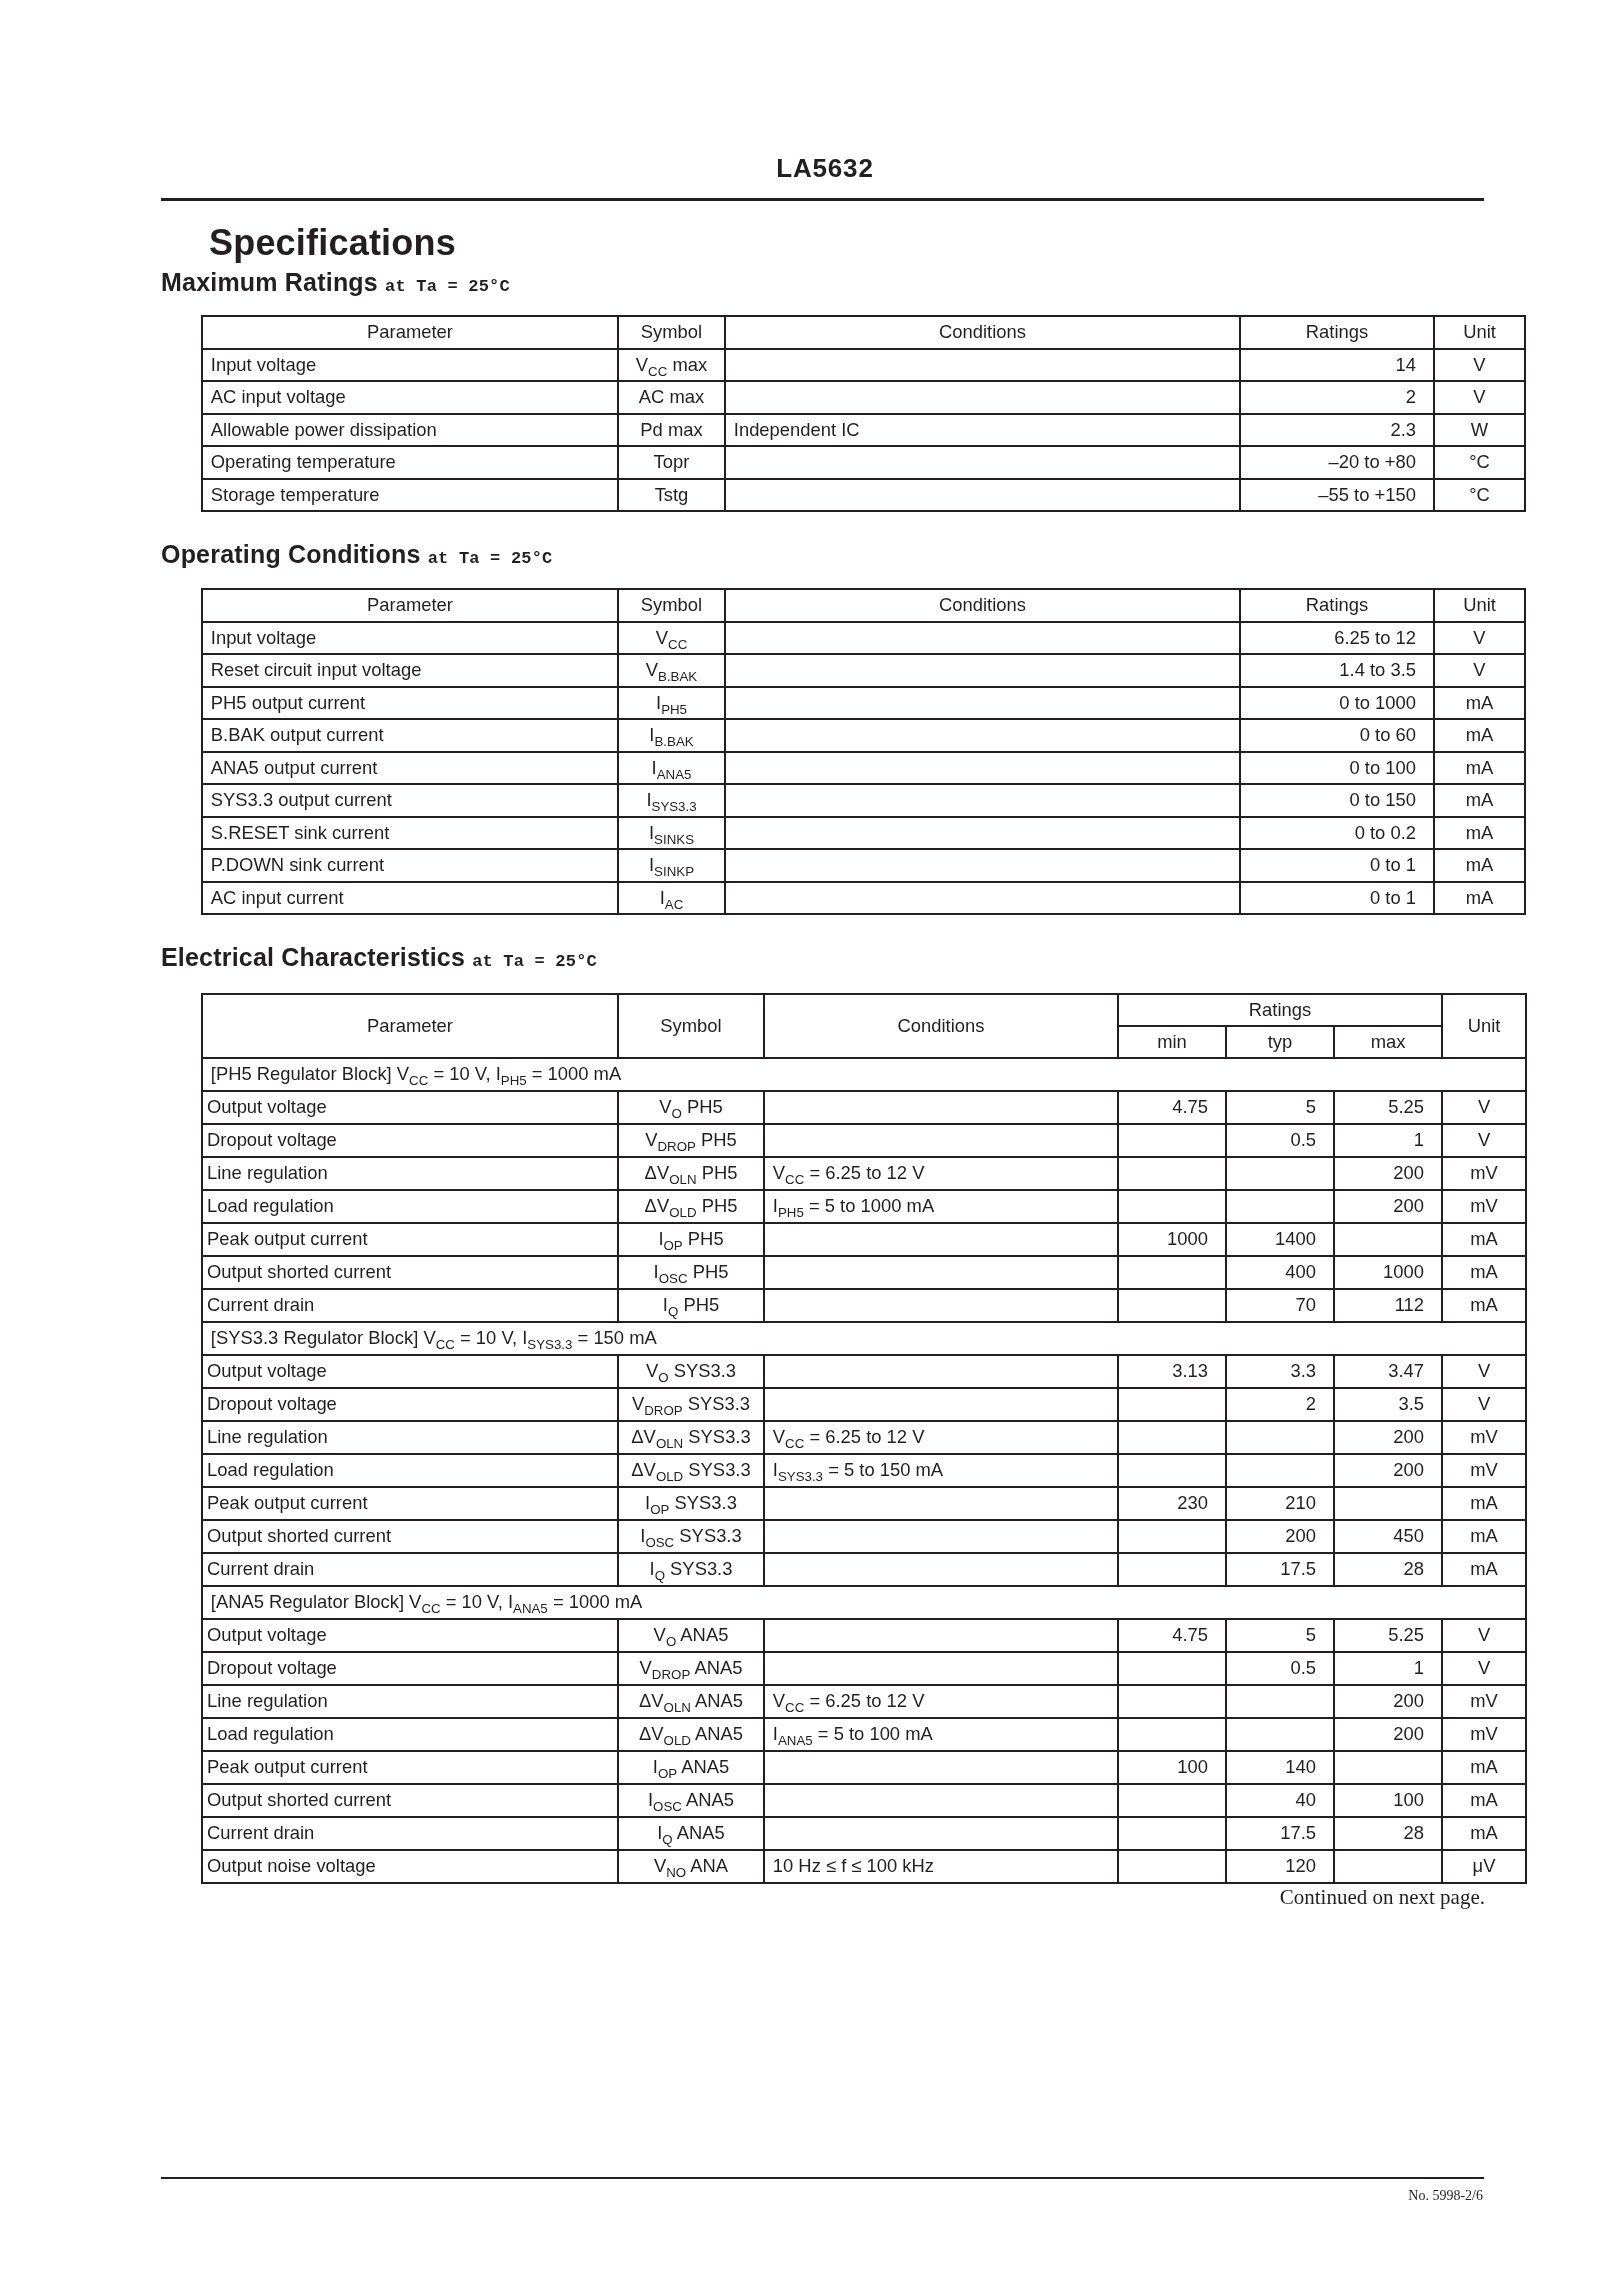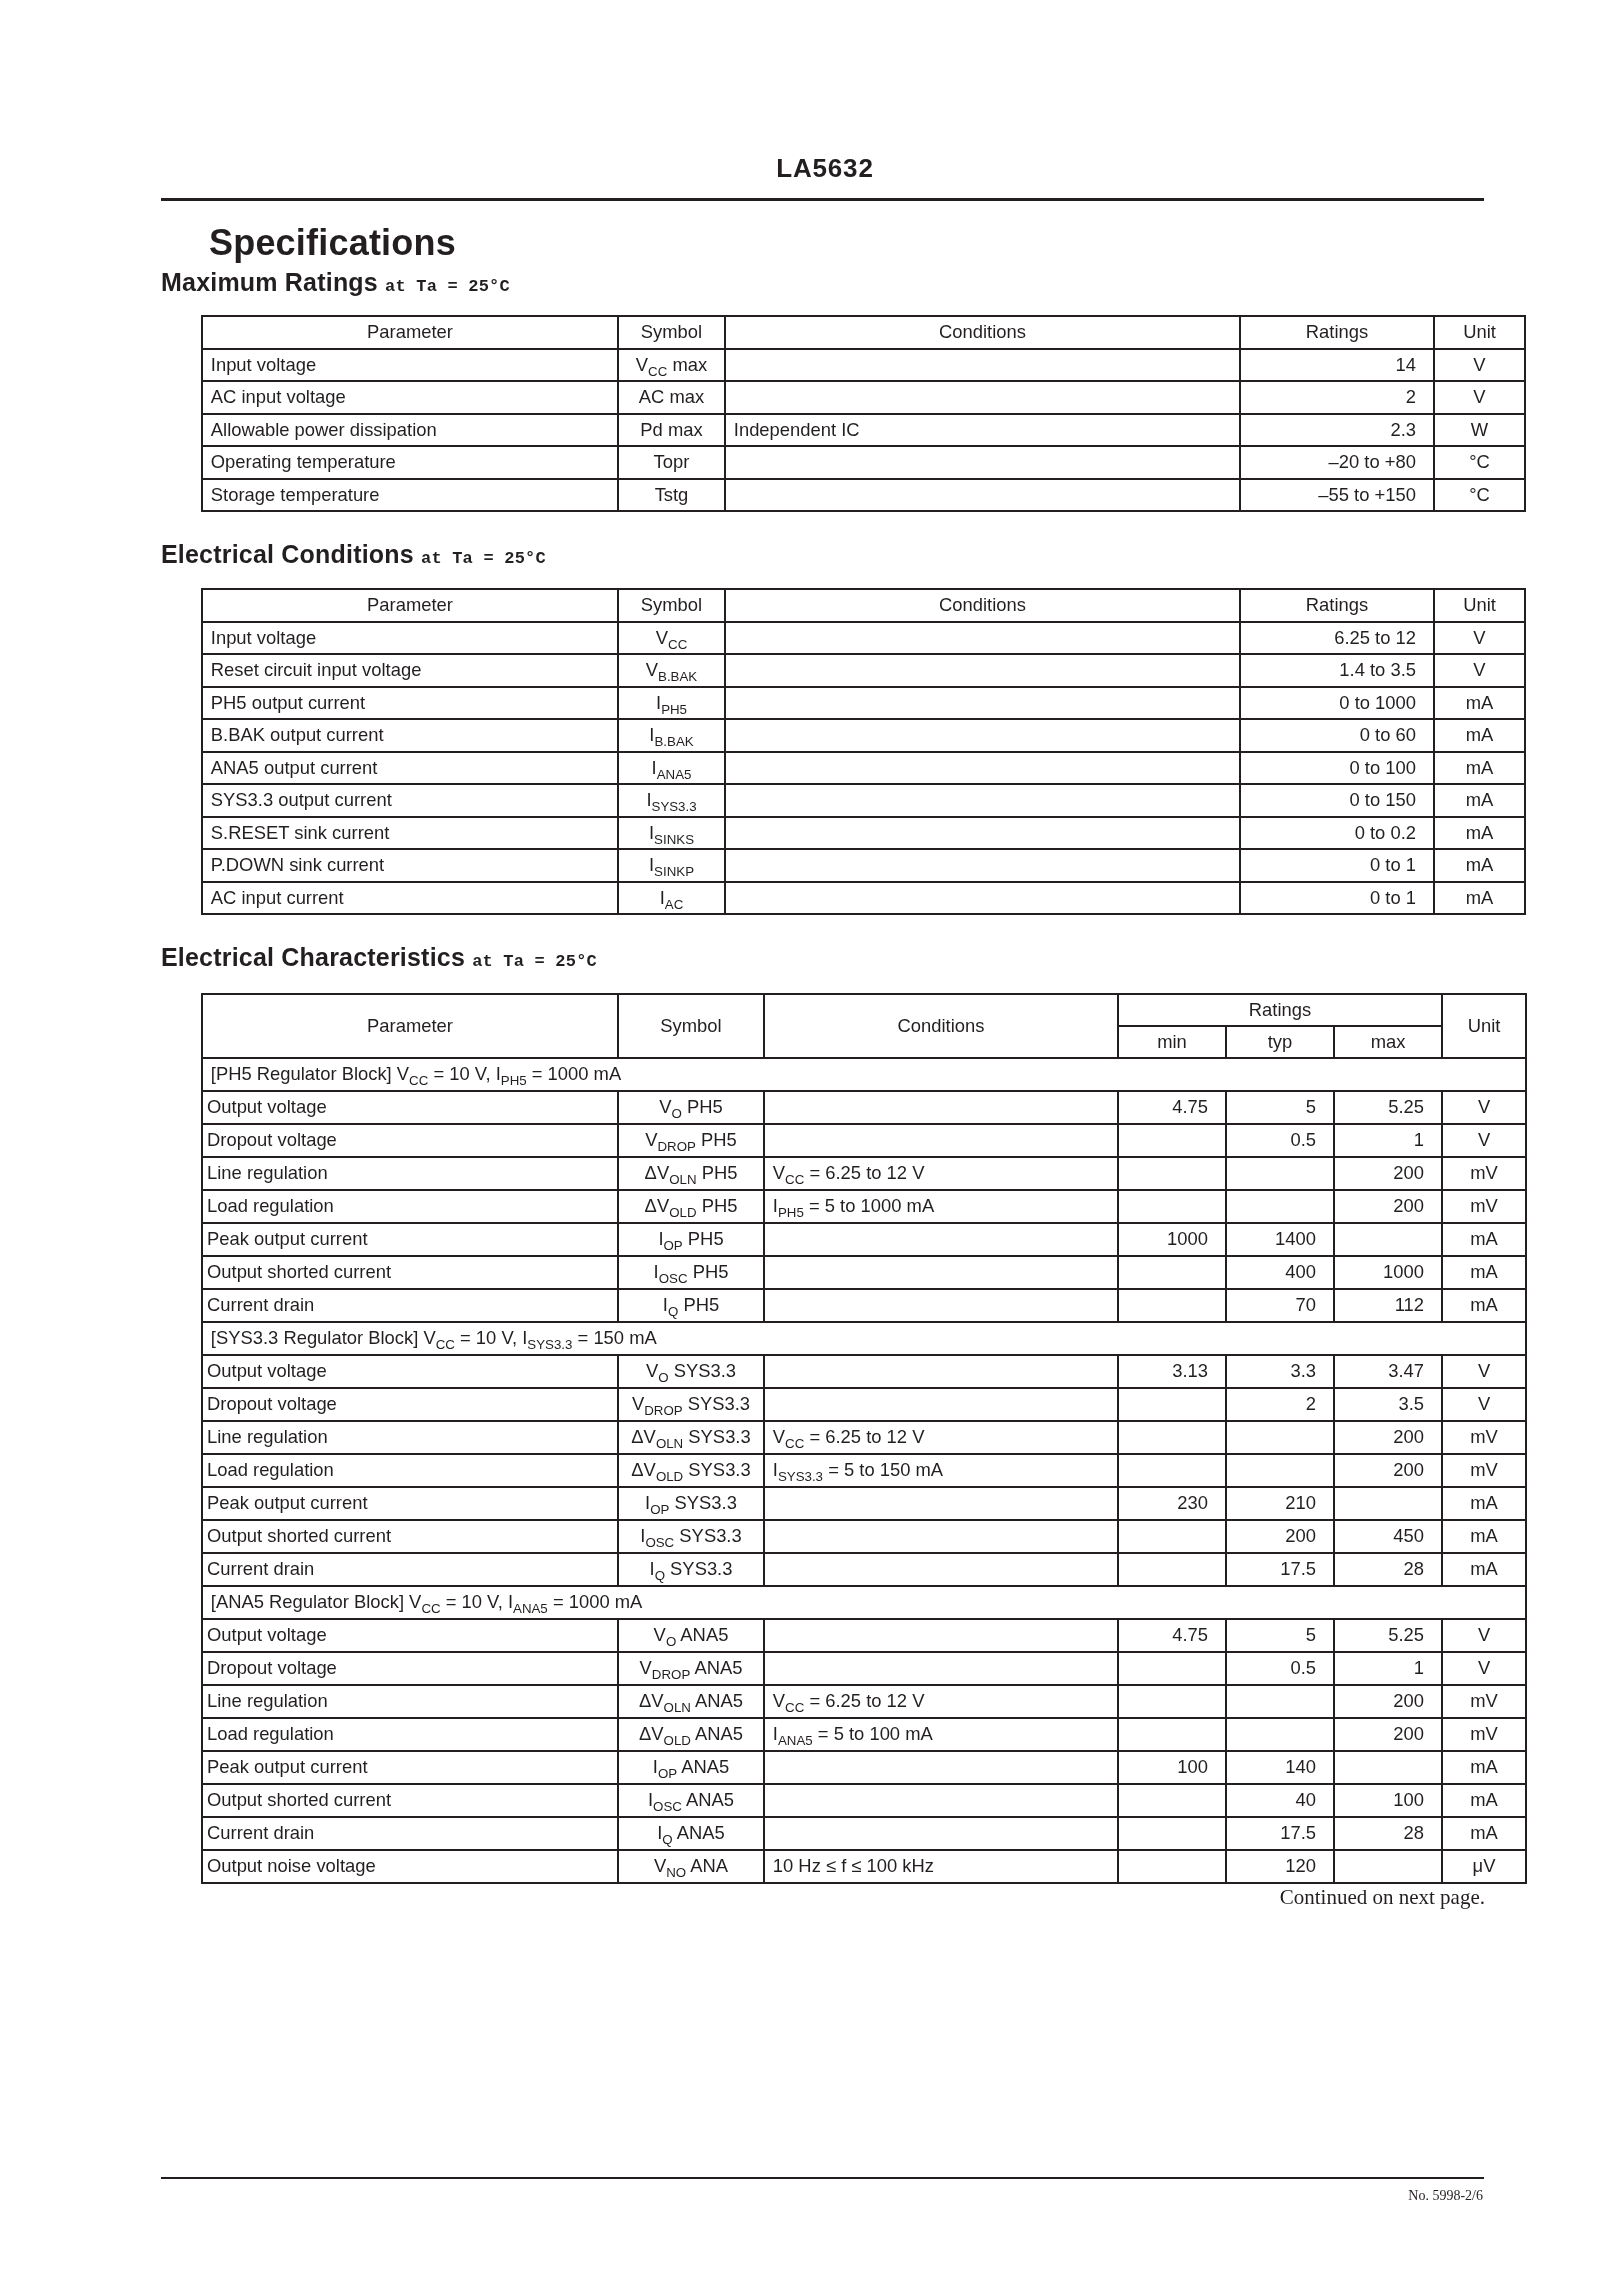--- a/index.html
+++ b/index.html
@@ -94,21 +94,21 @@
       <tr>
         <td class="l">Storage temperature</td>
         <td class="c"><span>Tstg</span></td>
         <td class="l"></td>
         <td class="r">–55 to +150</td>
         <td class="c">°C</td>
       </tr>
     </tbody>
 </table>
 
-<div class="abs sec" id="h-op"><span>Electrical Conditions</span> <span class="cond">at Ta = 25°C</span></div>
+<div class="abs sec" id="h-op"><span>Operating Conditions</span> <span class="cond">at Ta = 25°C</span></div>
 
 <table id="t-op">
   <colgroup>
       <col style="width:416px">
       <col style="width:107px">
       <col style="width:515px">
       <col style="width:194px">
       <col style="width:91px">
     </colgroup>
   <thead>

